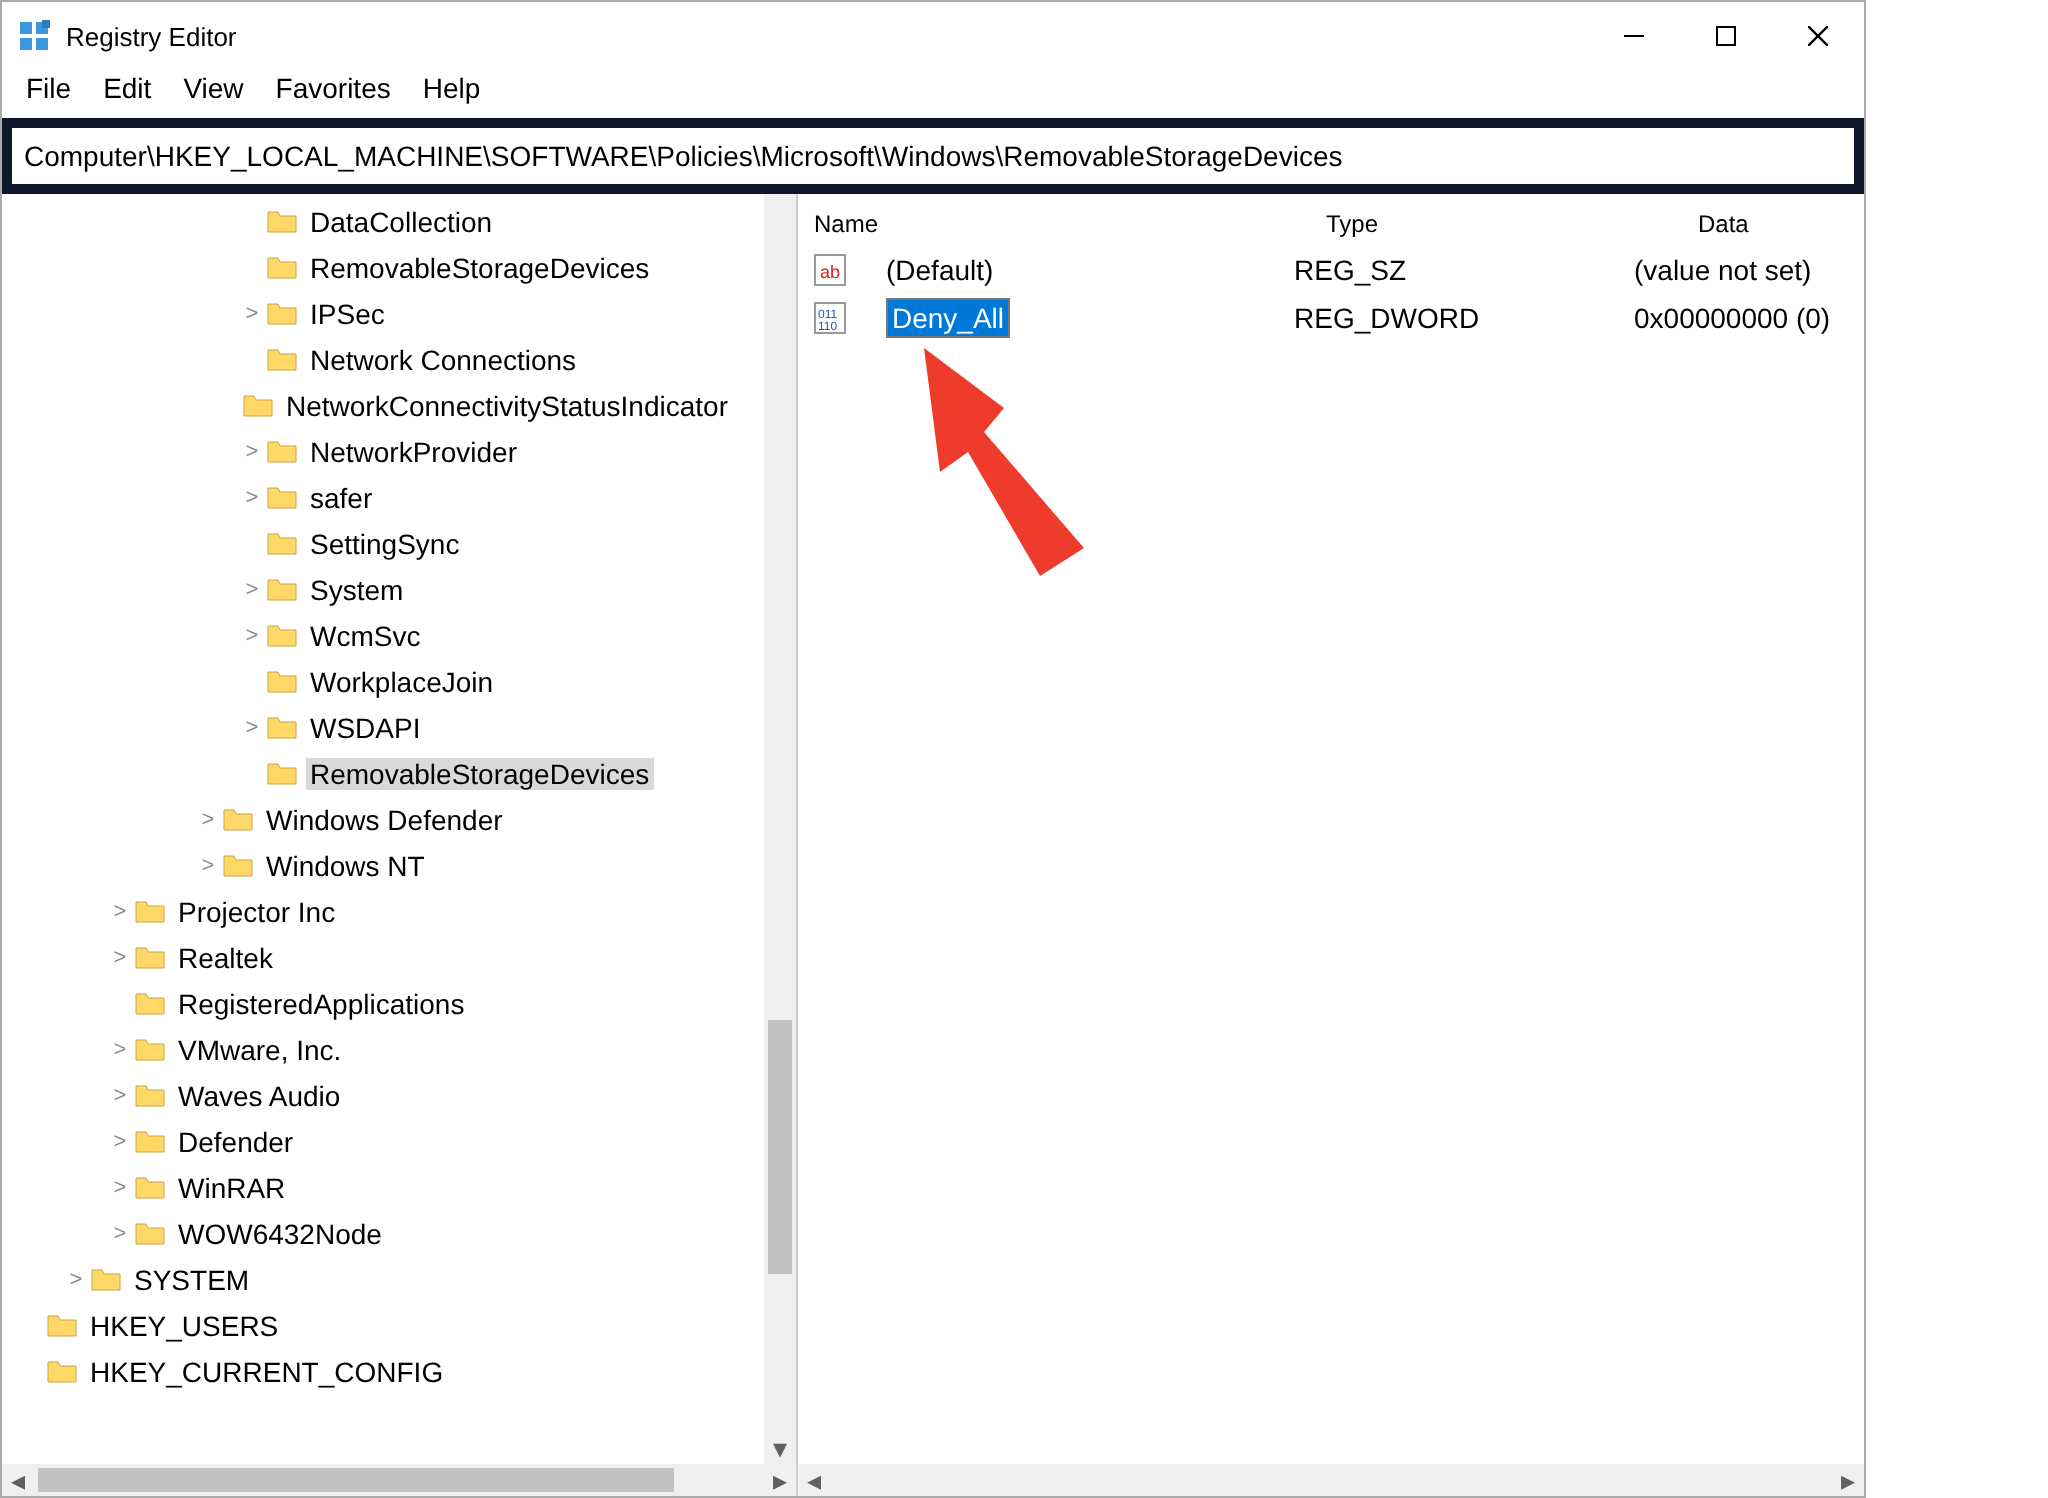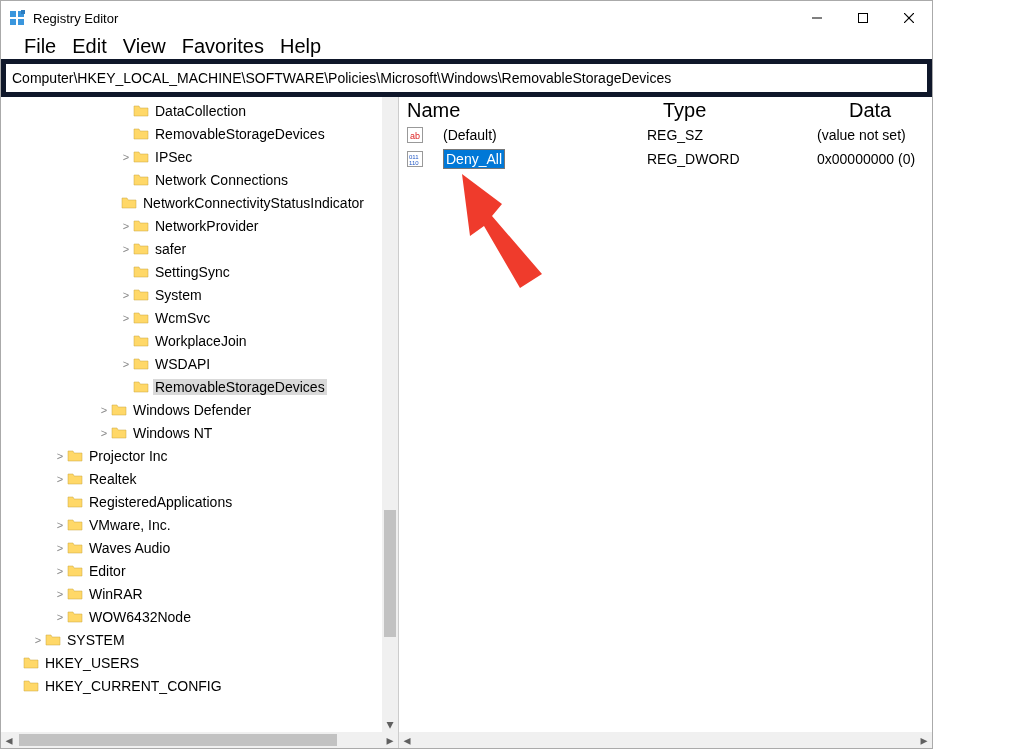--- a/index.html
+++ b/index.html
@@ -2,21 +2,21 @@
 <html><head>
 <meta charset="utf-8">
 <style>
 html,body{margin:0;padding:0;width:1024px;height:749px;background:#fff;font-family:"Segoe UI",Tahoma,sans-serif;font-size:14px;color:#000;overflow:hidden}
 .window{width:933px;height:749px;display:flex;flex-direction:column;border:1px solid #aaa;box-sizing:border-box;background:#fff}
 .titlebar{height:34px;display:flex;align-items:center;padding-left:8px;background:#fff}
 .titlebar .icon{width:16px;height:16px;margin-right:8px;display:flex;align-items:center;justify-content:center}
 .titlebar .title{flex:1;font-size:13px}
 .winbtns{display:flex;height:100%}
 .winbtns div{width:46px;display:flex;align-items:center;justify-content:center;font-size:14px}
-.menubar{height:22px;display:flex;align-items:center;padding:0 4px 2px 15px;gap:0;font-size:20px}
+.menubar{height:22px;display:flex;align-items:flex-start;padding:0 4px 2px 4px;gap:0;font-size:14px}
 .menubar span{padding:1px 8px}
 .addressbar{height:24px;border:5px solid #0f172a;margin:0;padding:2px 6px;font-size:14px;display:flex;align-items:center}
 .body{flex:1;display:flex;min-height:0}
 .tree{width:398px;box-sizing:border-box;border-right:1px solid #ccc;display:flex;flex-direction:column;position:relative}
 .tree-scroll{flex:1;overflow:hidden;position:relative}
 .tree-inner{position:absolute;left:0;top:0;right:32px;padding-top:2px}
 .vscrollbar{position:absolute;right:0;top:0;bottom:0;width:16px;background:#f0f0f0}
 .vthumb{position:absolute;left:2px;right:2px;top:65%;height:20%;background:#c2c2c2}
 .vdn{position:absolute;left:0;right:0;bottom:0;height:16px;display:flex;align-items:center;justify-content:center;color:#606060}
 .hscrollbar{height:16px;background:#f0f0f0;position:relative}
@@ -24,21 +24,21 @@
 .hscrollbar .harr{position:absolute;top:0;bottom:0;width:16px;display:flex;align-items:center;justify-content:center;color:#606060}
 .hscrollbar .hl{left:0}.hscrollbar .hr{right:0}
 .row{height:23px;display:flex;align-items:center;white-space:nowrap}
 .indent{display:inline-block}
 .exp{width:14px;display:inline-flex;align-items:center;justify-content:center;color:#888;font-size:11px}
 .fld{width:16px;height:16px;margin:0 4px 0 0;display:inline-flex;align-items:center;justify-content:center}
 .lbl{padding:0 2px}
 .row.sel .lbl{background:#d9d9d9}
 .listpane{flex:1;display:flex;flex-direction:column}
 .list{flex:1;overflow:hidden;position:relative}
-.listhdr{height:26px;display:flex;align-items:center;border-bottom:0 solid #ddd;font-size:20px}
+.listhdr{height:26px;display:flex;align-items:flex-end;border-bottom:0 solid #ddd;font-size:12px}
 .listhdr div{padding:4px 8px}
 .c1{width:240px}.c2{width:170px}.c3{flex:1}
 .lrow{height:24px;display:flex;align-items:center;font-size:14px}
 .lrow .c1{display:flex;align-items:center;gap:20px;padding-left:8px}
 .valicon{width:16px;height:16px;display:inline-flex}
 .editname{border:1px solid #777;padding:0 2px;color:#ffffff;background:#0078d7;font-size:14px;line-height:18px}
 .arrow{position:absolute;left:452px;top:164px;pointer-events:none}
 svg{display:block}
 </style>
 </head>
@@ -294,21 +294,21 @@
               <span class="lbl">Waves Audio</span>
             </div>
             <div class="row">
               <span class="indent" style="width: 52px;"></span>
               <span class="exp">&gt;</span>
               <span class="fld">
                 <svg width="16" height="16" viewBox="0 0 16 16">
                   <path d="M1 3h5l1 2h8v8H1z" fill="#ffd868" stroke="#caa63e" stroke-width="0.5"></path>
                 </svg>
               </span>
-              <span class="lbl">Editor</span>
+              <span class="lbl">Defender</span>
             </div>
             <div class="row">
               <span class="indent" style="width: 52px;"></span>
               <span class="exp">&gt;</span>
               <span class="fld">
                 <svg width="16" height="16" viewBox="0 0 16 16">
                   <path d="M1 3h5l1 2h8v8H1z" fill="#ffd868" stroke="#caa63e" stroke-width="0.5"></path>
                 </svg>
               </span>
               <span class="lbl">WinRAR</span>

